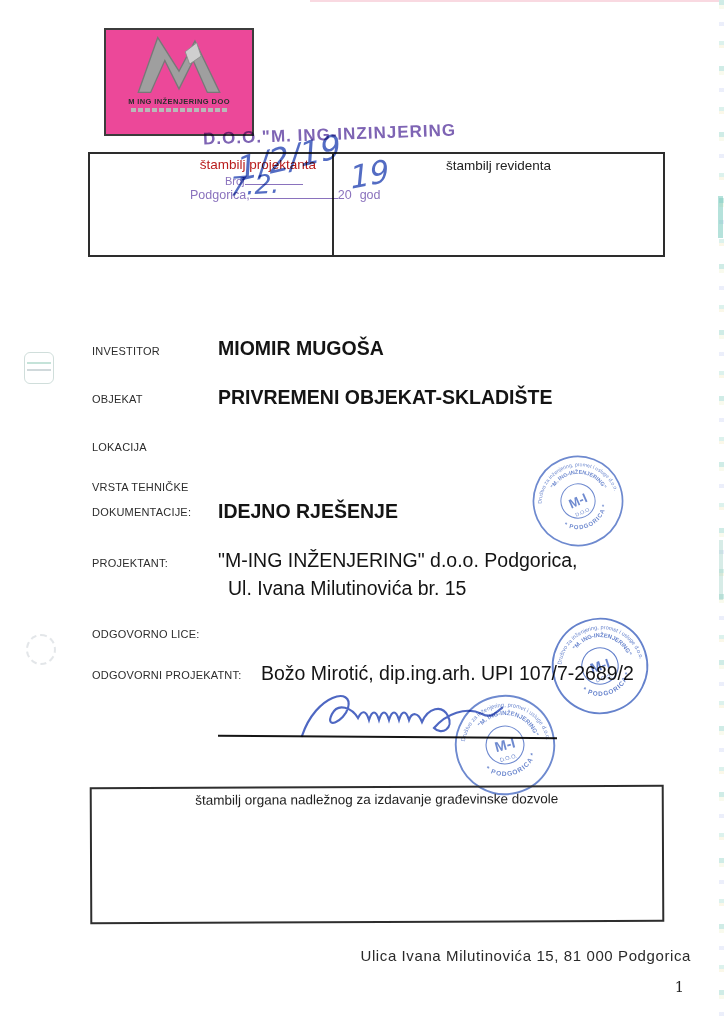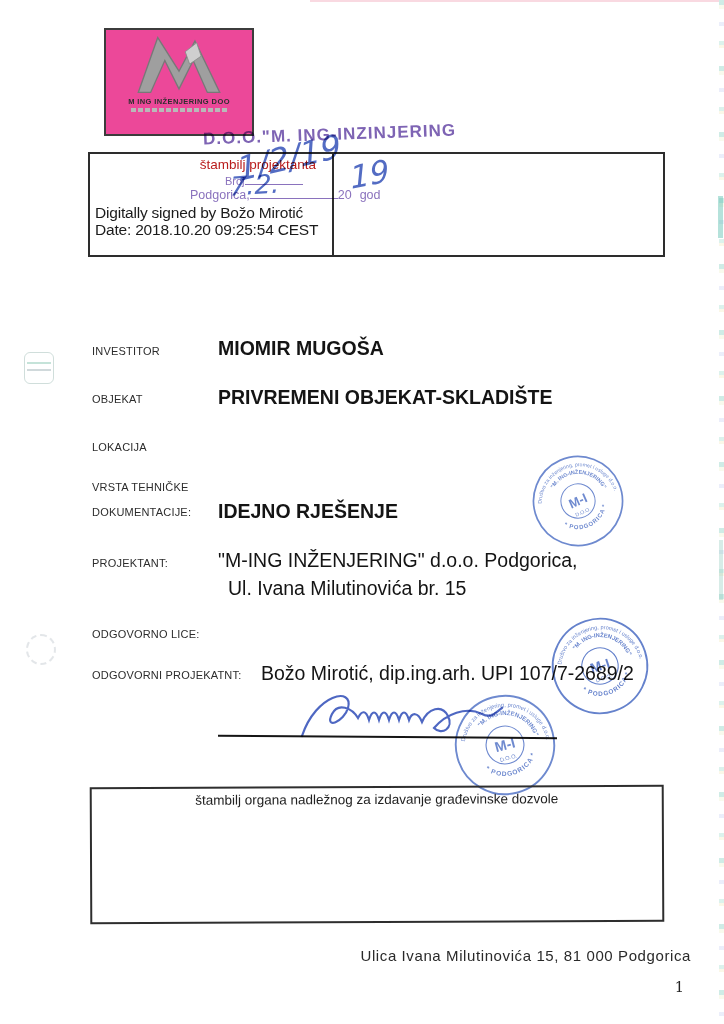--- a/index.html
+++ b/index.html
@@ -140,36 +140,33 @@
     </svg>
     <div class="logo-name">M ING INŽENJERING DOO</div>
     <div class="logo-tagline"></div>
   </div>
 
   <div class="purple-line">D.O.O."M. ING-INZINJERING</div>
 
   <div class="stamp-table">
     <div class="cell-divider"></div>
     <div class="projektant-label">štambilj projektanta</div>
+    <div class="revident-label">štambilj revidenta</div>
 
     <div class="broj-row purple">
       <span>Broj</span><span class="u1"></span>
     </div>
     <div class="city-row purple">
       <span>Podgorica,</span><span class="u2"></span><span>20</span><span class="u3"></span><span>god</span>
     </div>
 
     <div class="hand hand-broj">1/2/19</div>
     <div class="hand hand-date">7.2.</div>
     <div class="hand hand-year">19</div>
 
-    <div class="digi-sig">
-      <div>Digitally signed by Božo Mirotić</div>
-      <div>Date: 2018.10.20 09:25:54 CEST</div>
-    </div>
   </div>
 
   <div class="flabel" style="left:92px;top:345px;">INVESTITOR</div>
   <div class="fval bold" style="left:218px;top:337px;">MIOMIR MUGOŠA</div>
 
   <div class="flabel" style="left:92px;top:393px;">OBJEKAT</div>
   <div class="fval bold" style="left:218px;top:386px;">PRIVREMENI OBJEKAT-SKLADIŠTE</div>
 
   <div class="flabel" style="left:92px;top:441px;">LOKACIJA</div>
 

